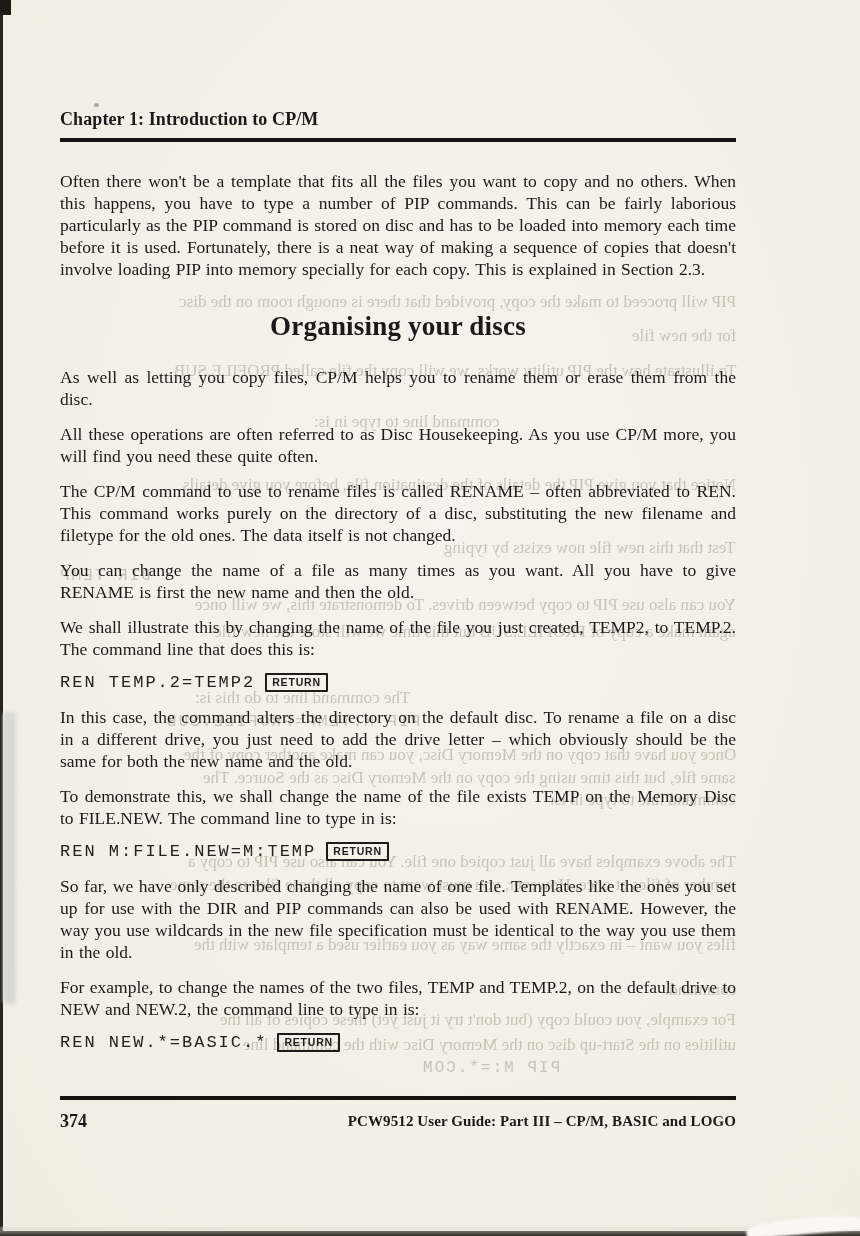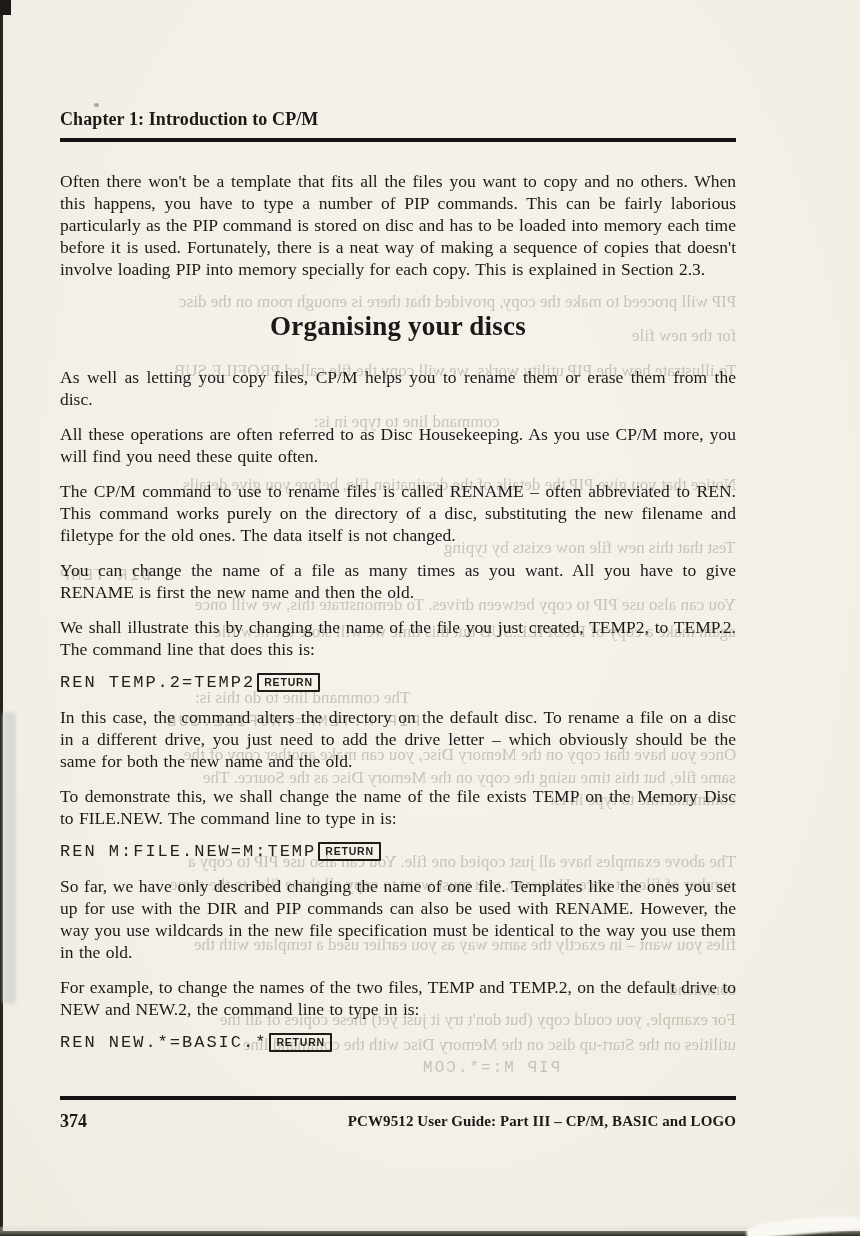--- a/index.html
+++ b/index.html
@@ -76,21 +76,21 @@
   p.para {
     font-size: 17.5px; line-height: 22px;
     text-align: justify; margin: 0 0 13px 0;
     word-spacing: 1px;
   }
   h1.section-heading {
     font-size: 27px; line-height: 32px; font-weight: bold;
     margin: 30px 0 24px 0; letter-spacing: 0.2px; text-align: center;
   }
 
-  .command { display: flex; align-items: center; gap: 2px; margin: 8px 0 14px 0; }
+  .command { display: flex; align-items: center; gap: 10px; margin: 8px 0 14px 0; }
   .command .code {
     font-family: "Liberation Mono", "DejaVu Sans Mono", monospace;
     font-size: 17px; letter-spacing: 2px; color: #23221f;
   }
   .command .key {
     display: inline-block; border: 2px solid #1d1c1a; border-radius: 1px;
     padding: 0 5px; height: 15px; line-height: 15px;
     font-family: "Liberation Sans", sans-serif;
     font-size: 10.5px; font-weight: bold; letter-spacing: 0.8px; color: #1d1c1a;
   }

